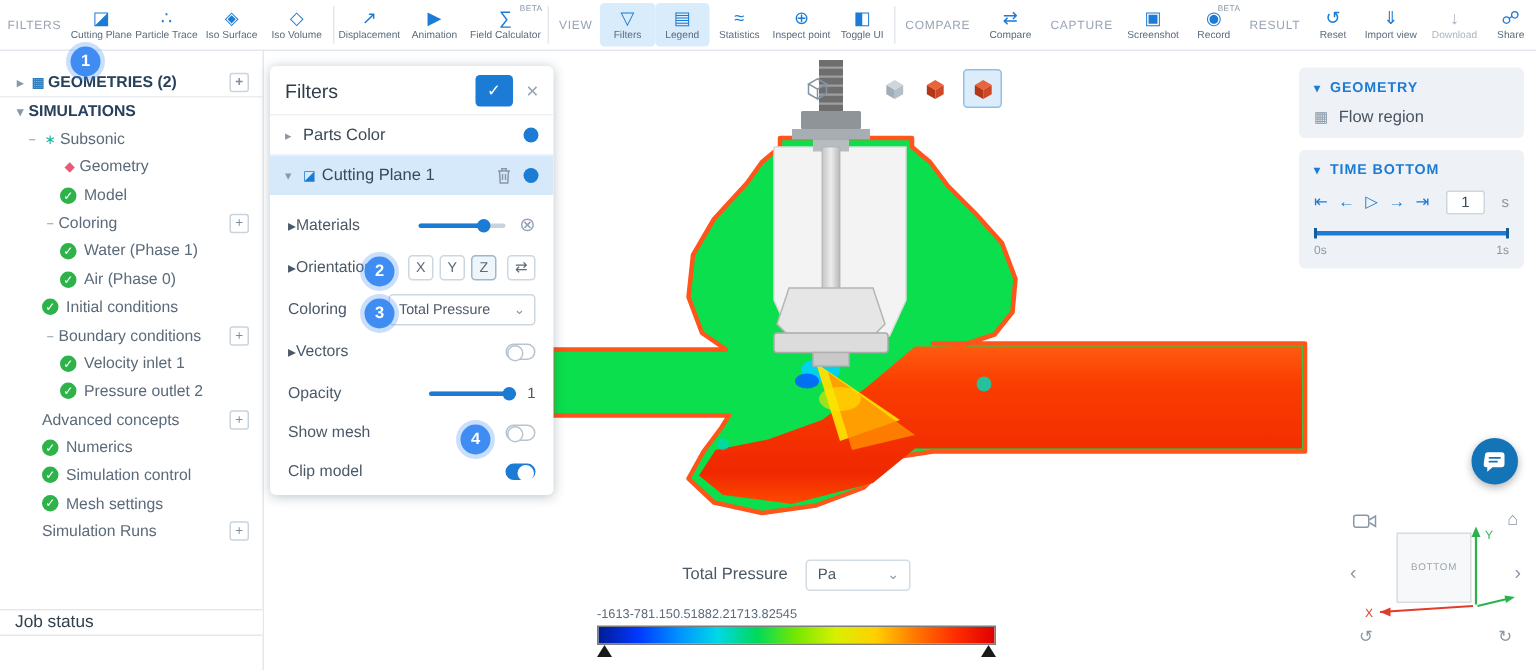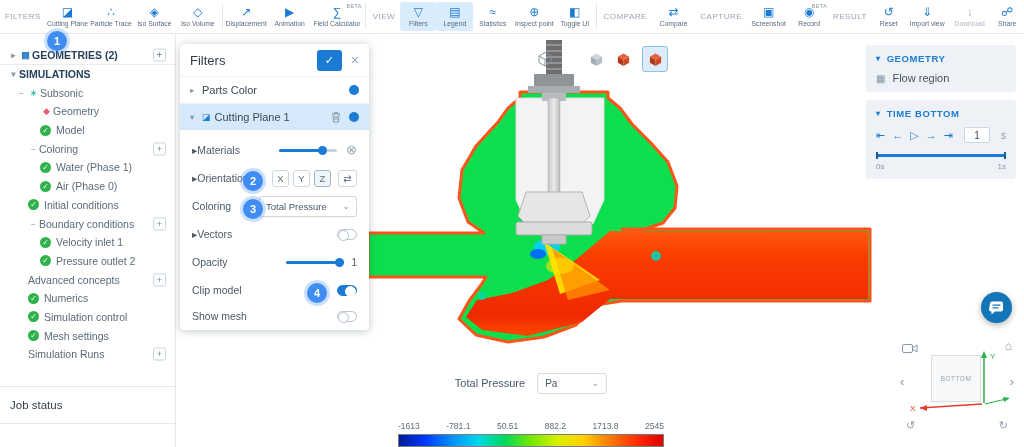--- a/index.html
+++ b/index.html
@@ -27,21 +27,21 @@
   .trow.header{color:#27415c;font-weight:bold}
   .trow.sep{border-bottom:1px solid #e9edf2}
   .twist{width:11px;color:#8a97a6;font-size:8.5px;text-align:center;flex:0 0 11px}
   .ticn{width:13px;font-size:9px;text-align:center;flex:0 0 13px}
   .ticn.blue{color:#2f7fc1}.ticn.teal{color:#19b2a6}.ticn.pink{color:#e85a7a}
   .plusbtn{position:absolute;right:9px;top:50%;transform:translateY(-50%);width:13px;height:13px;border:1px solid #c9d4de;
            border-radius:2px;color:#7d8da0;font-size:9px;line-height:11px;text-align:center;background:#fff;cursor:pointer}
   .check{width:11px;height:11px;border-radius:50%;background:#2eb24a;color:#fff;font-size:8px;line-height:11px;
          text-align:center;margin-right:5px;flex:0 0 11px}
   .ind1{padding-left:16px}.ind2{padding-left:28px}.ind3{padding-left:40px}
-  .job-status{position:absolute;left:0;right:0;bottom:23px;height:38px;border-top:1px solid #e3e8ee;border-bottom:1px solid #e3e8ee;
+  .job-status{position:absolute;left:0;right:0;bottom:23px;height:18px;border-top:1px solid #e3e8ee;border-bottom:1px solid #e3e8ee;
               display:flex;align-items:center;padding-left:10px;font-size:11.5px;color:#33414e;background:#fff}
 
   
   .filters-panel{position:absolute;left:180px;top:44px;width:189px;background:#fff;border-radius:4px;
                  box-shadow:0 1px 8px rgba(30,50,70,.28);z-index:6;overflow:hidden;padding-bottom:2px}
   .fp-header{height:32px;display:flex;align-items:center;padding:0 10px}
   .fp-title{font-size:13px;color:#2e3d4c;flex:1}
   .fp-apply{width:25px;height:21px;background:var(--accent);border-radius:3px;color:#fff;font-size:11px;
             display:flex;align-items:center;justify-content:center;cursor:pointer}
   .fp-close{color:#98a4b1;font-size:14px;margin-left:9px;cursor:pointer}
@@ -89,21 +89,21 @@
   .ts-tick{position:absolute;width:2px;height:7px;background:#155e9e;top:0}
   .ts-tick.l{left:0}.ts-tick.r{right:0}
   .ts-range{display:flex;justify-content:space-between;font-size:8px;color:#8a97a6;margin-top:3px}
 
   
   .legend{position:absolute;left:398px;top:372px;width:266px;z-index:2}
   .legend-head{display:flex;align-items:center;gap:12px;justify-content:center;height:22px}
   .legend-title{font-size:11px;color:#4a5866}
   .unit-dd{width:70px;height:21px;border:1px solid #d3dbe3;border-radius:3px;background:#fff;display:flex;align-items:center;
            justify-content:space-between;padding:0 7px;font-size:10px;color:#4a5866;cursor:pointer}
-  .ticks{display:flex;justify-content:space-between;font-size:8.5px;color:#5b6a79;margin-top:27px}
+  .ticks{display:flex;font-size:8.5px;color:#5b6a79;margin-top:10px}
   .cbar{height:13px;margin-top:3px;border:1px solid #7d7d7d;position:relative;
         background:linear-gradient(to right,#001c96,#0038ff,#0090ff,#00d8e8,#00d95c,#76e800,#d8f000,#ffd000,#ff7800,#ff2e00,#e00000)}
   .cbar .h{position:absolute;bottom:-9px;width:0;height:0;border-left:5px solid transparent;border-right:5px solid transparent;
            border-bottom:8px solid #1a1a1a}
   .cbar .h.l{left:-1px}.cbar .h.r{right:-1px}
 
   
   .scene{position:absolute;left:176px;top:34px;z-index:1}
   .vp-ic{position:absolute;z-index:2;background:none;border:none;display:flex;align-items:center;justify-content:center;cursor:pointer}
   .vp-ic.sel{background:#ddecfa;border:1px solid #8fc0e8;border-radius:3px}
@@ -420,27 +420,27 @@
     <span class="toggle"></span>
   </div>
   <div class="fp-setting">
     <span>Opacity</span>
     <span class="slider">
       <span class="fill" style="width:100%"></span>
         <span class="knob" style="left:84%"></span>
     </span>
     <span class="opval">1</span>
   </div>
+  <div class="fp-setting sm">
+    <span>Show mesh</span>
+    <span class="toggle"></span>
+  </div>
   <div class="fp-setting">
     <span>Clip model</span>
     <span class="toggle on"></span>
-  </div>
-  <div class="fp-setting sm">
-    <span>Show mesh</span>
-    <span class="toggle"></span>
   </div>
 </section>
 
 <section class="card" style="top:45px">
   <div class="card-title">
     <span class="cv">▾</span>
     <span>GEOMETRY</span>
   </div>
   <div class="card-item">
     <span class="ci">▦</span>

